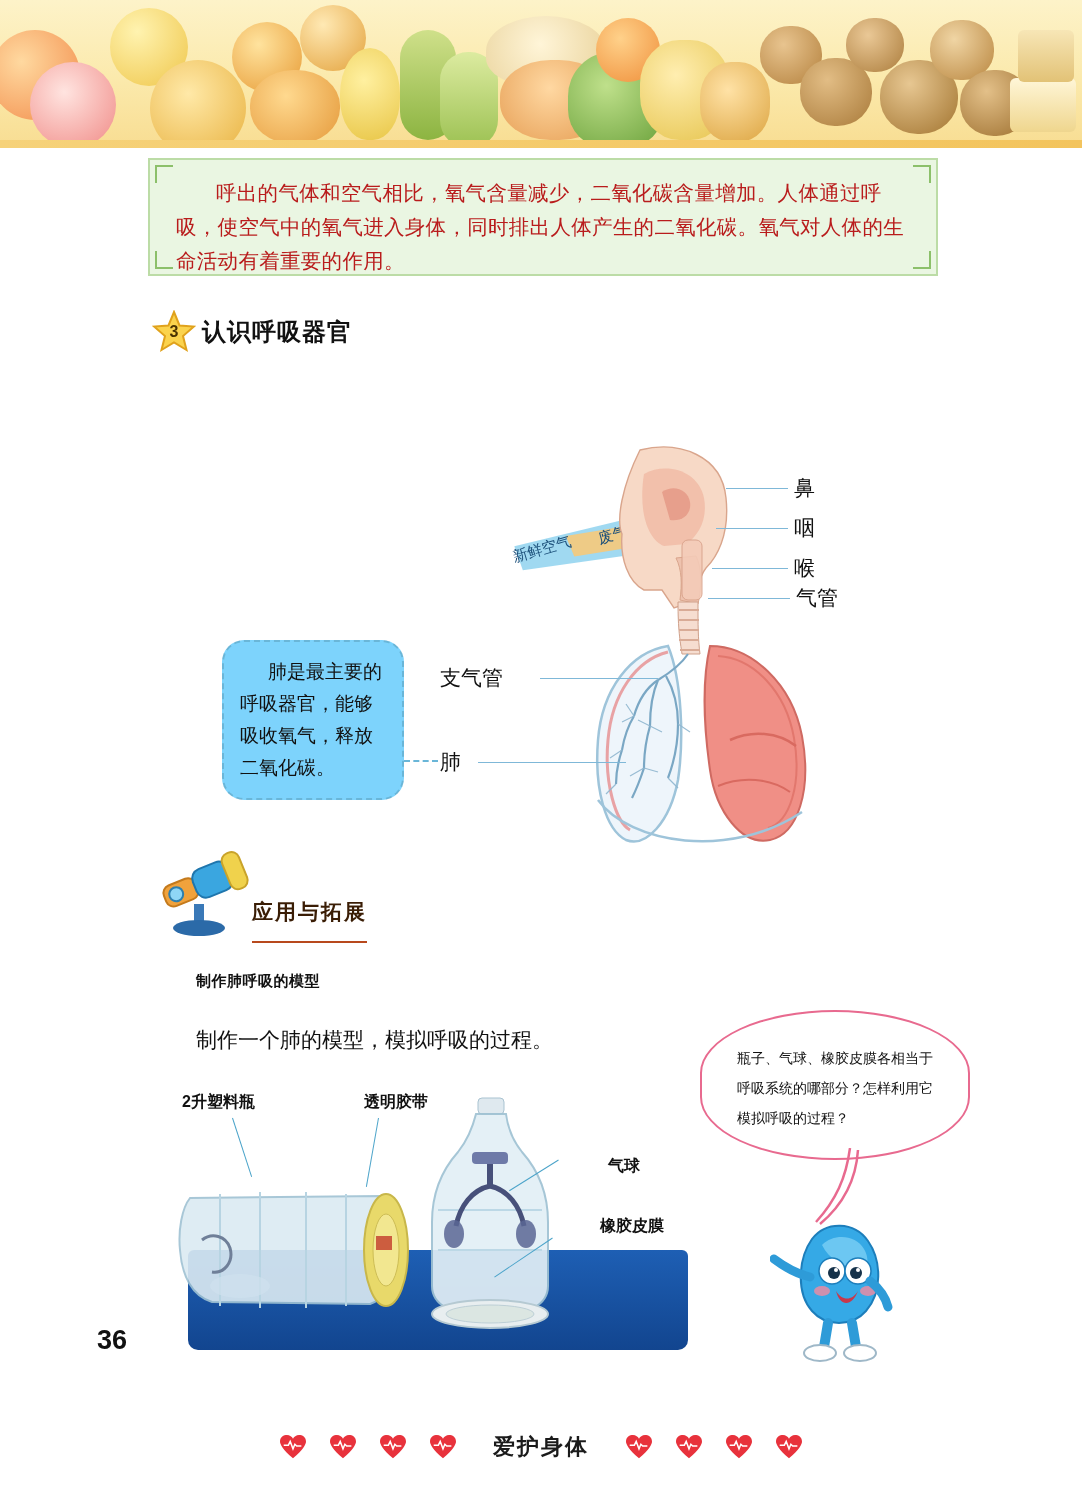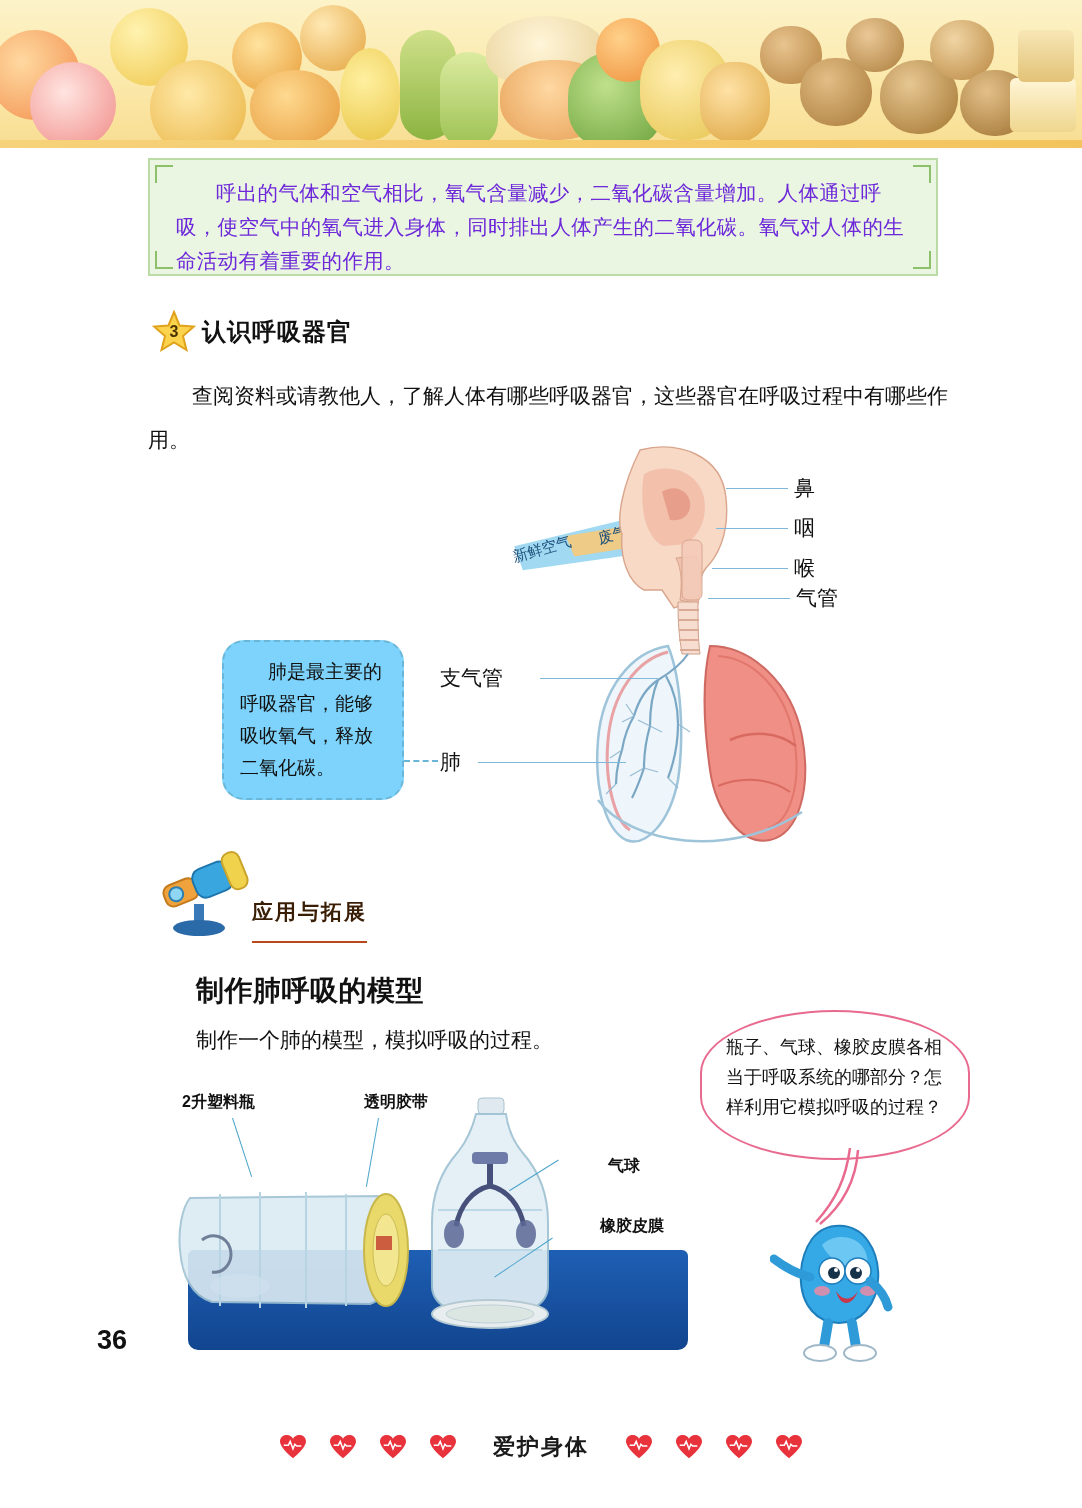--- a/index.html
+++ b/index.html
@@ -33,21 +33,21 @@
   }
   .greenbox .corner{
     position:absolute;width:16px;height:16px;border:2px solid #8cc06a;
   }
   .greenbox .c1{left:5px;top:5px;border-right:none;border-bottom:none;}
   .greenbox .c2{right:5px;top:5px;border-left:none;border-bottom:none;}
   .greenbox .c3{left:5px;bottom:5px;border-right:none;border-top:none;}
   .greenbox .c4{right:5px;bottom:5px;border-left:none;border-top:none;}
   .greenbox p{
     margin:0;padding:16px 26px 0 26px;
-    font-size:20.5px;line-height:34px;color:#6d28d9;
+    font-size:20.5px;line-height:34px;color:#b91c1c;
     text-indent:40px;
     letter-spacing:.3px;
   }
 
   
   .sec-star{
     position:absolute;left:152px;top:310px;width:44px;height:44px;
   }
   .sec-star svg{display:block;}
   .sec-star .num{
@@ -93,21 +93,21 @@
   
   .telescope{position:absolute;left:150px;top:838px;width:110px;height:100px;}
   .app-title{
     position:absolute;left:252px;top:898px;
     font-size:21px;font-weight:bold;color:#3a1d05;letter-spacing:2px;
     padding-bottom:15px;border-bottom:2px solid #b8491d;
   }
 
   .model-title{
     position:absolute;left:196px;top:972px;
-    font-size:28px;font-weight:bold;color:#111;letter-spacing:.5px;
+    font-size:15px;font-weight:bold;color:#111;letter-spacing:.5px;
   }
   .model-para{
     position:absolute;left:196px;top:1022px;width:520px;
     font-size:21px;line-height:36px;color:#111;
   }
 
   
   .photo{position:absolute;left:120px;top:1090px;width:590px;height:270px;}
   .table-blue{
     position:absolute;left:68px;top:160px;width:500px;height:100px;
@@ -119,21 +119,21 @@
   }
   .pl-line{position:absolute;width:1px;background:#4aa3c9;}
 
   
   .speech{
     position:absolute;left:700px;top:1010px;width:270px;height:150px;
     background:#fff;border:2px solid #e86a8f;border-radius:50% / 42%;
     box-sizing:border-box;padding:20px 24px;
   }
   .speech p{
-    margin:0;font-size:18px;line-height:30px;color:#111;text-align:left;
+    margin:11px;font-size:14px;line-height:30px;color:#111;text-align:left;
   }
   .mascot{position:absolute;left:770px;top:1215px;width:130px;height:150px;}
 
   
   .pagenum{
     position:absolute;left:86px;top:1318px;width:52px;height:44px;
     background:#ffffff;border-radius:50%;
     display:flex;align-items:center;justify-content:center;
     font-size:27px;font-weight:bold;color:#111;
   }
@@ -190,21 +190,20 @@
     <p>呼出的气体和空气相比，氧气含量减少，二氧化碳含量增加。人体通过呼吸，使空气中的氧气进入身体，同时排出人体产生的二氧化碳。氧气对人体的生命活动有着重要的作用。</p>
   </div>
 
   <div class="sec-star">
     <svg width="44" height="44" viewBox="0 0 44 44">
       <polygon points="22,2 27.5,15.5 42,16.5 31,26 34.5,40 22,32.5 9.5,40 13,26 2,16.5 16.5,15.5" fill="#fbd34d" stroke="#e0a21c" stroke-width="2"></polygon>
     </svg>
     <div class="num">3</div>
   </div>
   <div class="sec-title">认识呼吸器官</div>
-  <div class="sec-para">查阅资料或请教他人，了解人体有哪些呼吸器官，这些器官在呼吸过程中有哪些作用。</div>
 
   <div class="diagram">
 
     <svg class="arrowband" width="200" height="70" viewBox="0 0 200 70">
       <polygon points="0,40 140,6 170,14 150,48 10,68" fill="#8fd2ef" opacity="0.85"></polygon>
       <polygon points="60,28 175,9 176,35 70,52" fill="#f6c97a" opacity="0.9"></polygon>
     </svg>
     <div class="arrow-txt" style="left:82px;top:100px;">新鲜空气</div>
     <div class="arrow-txt" style="left:168px;top:86px;">废气</div>
 

